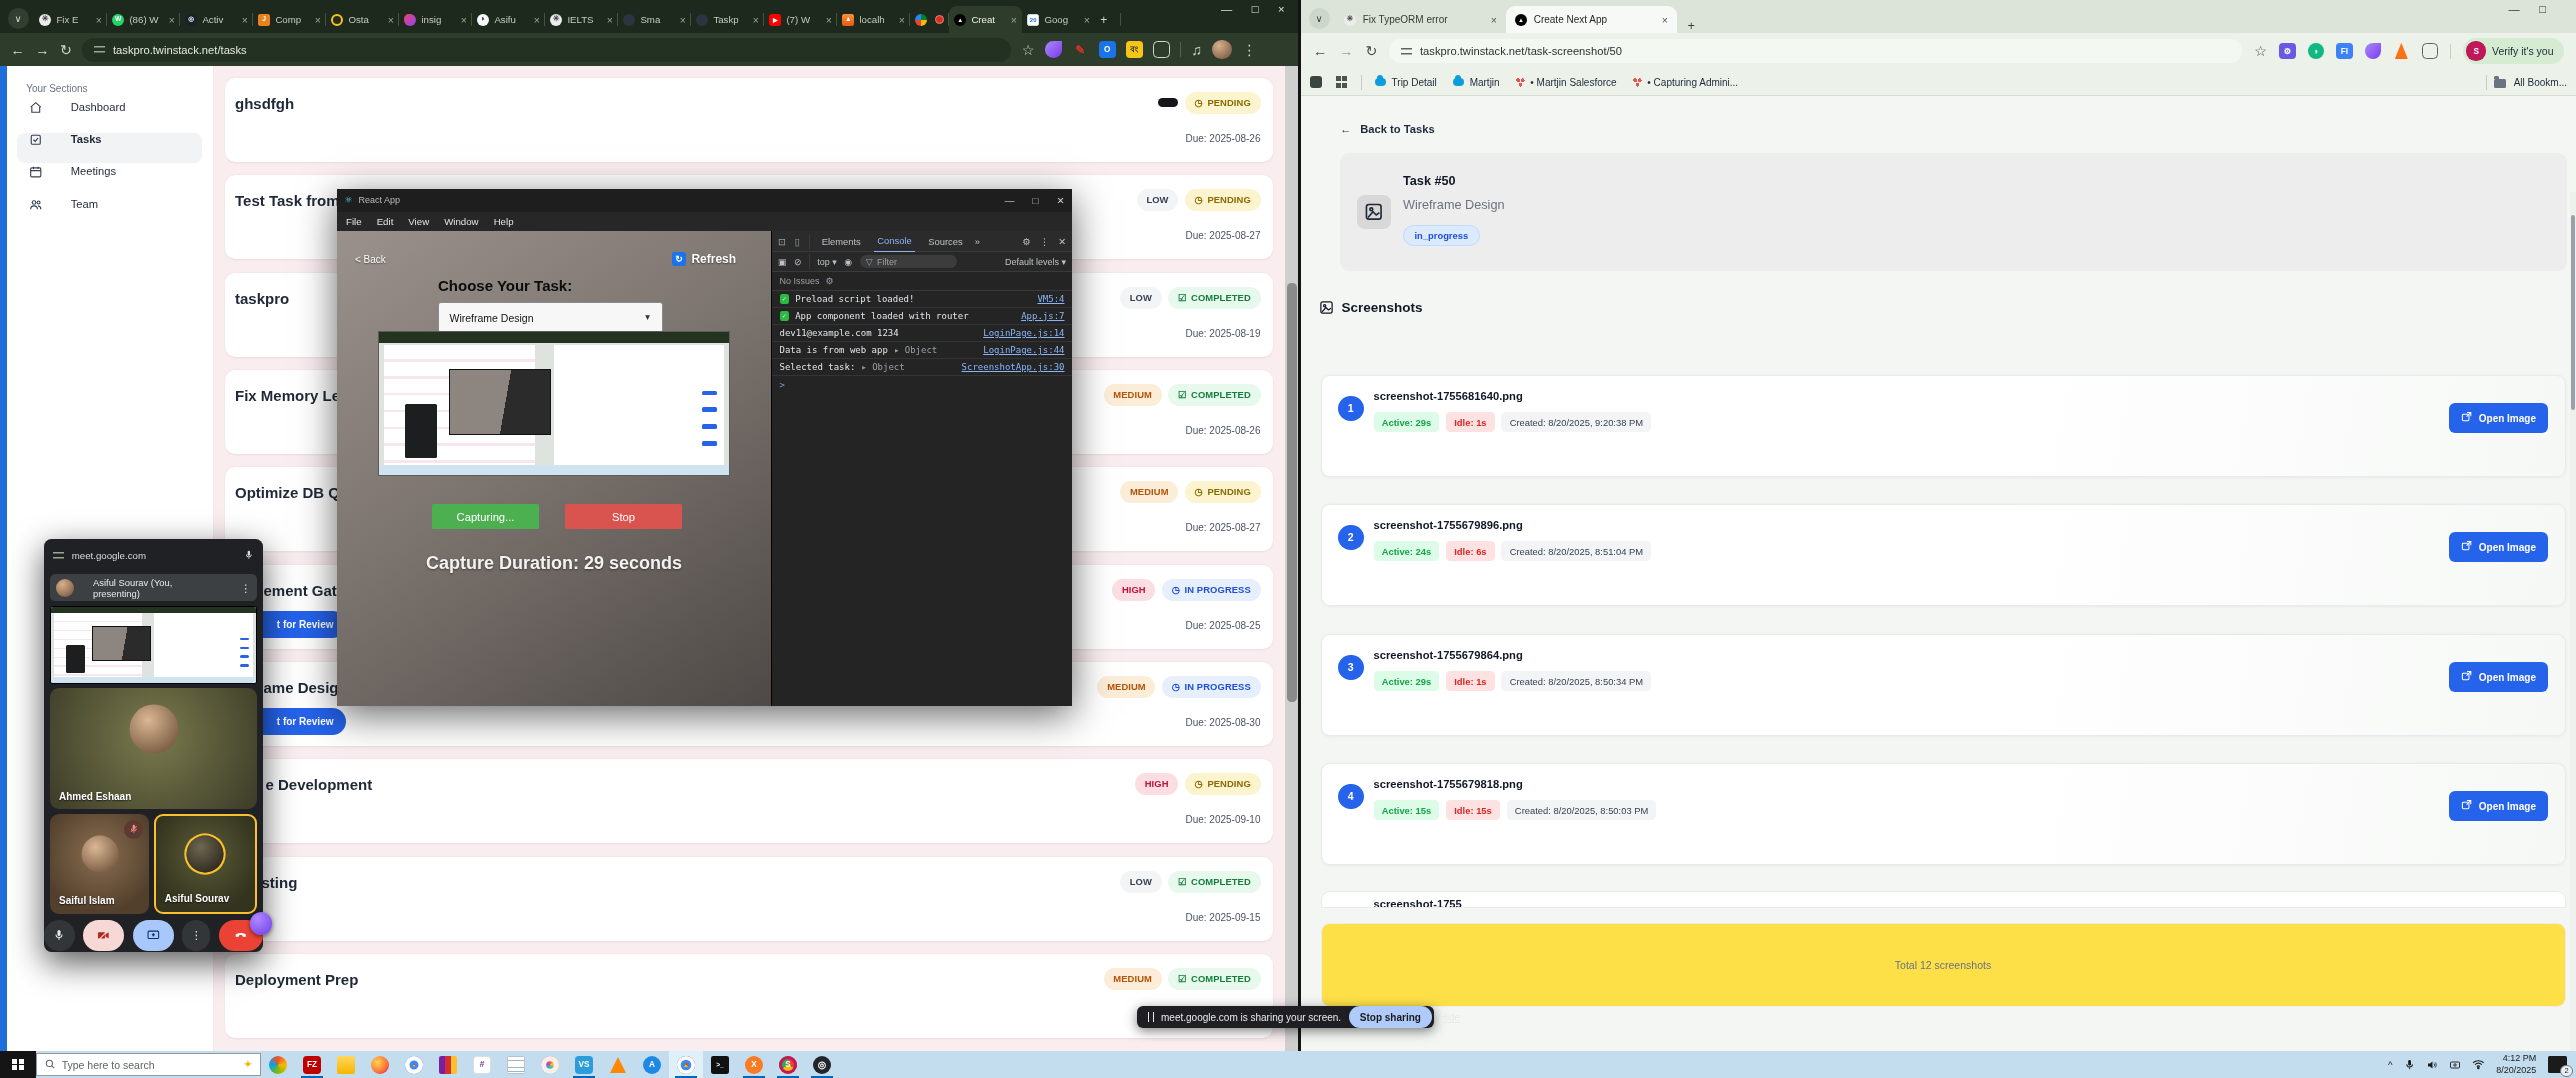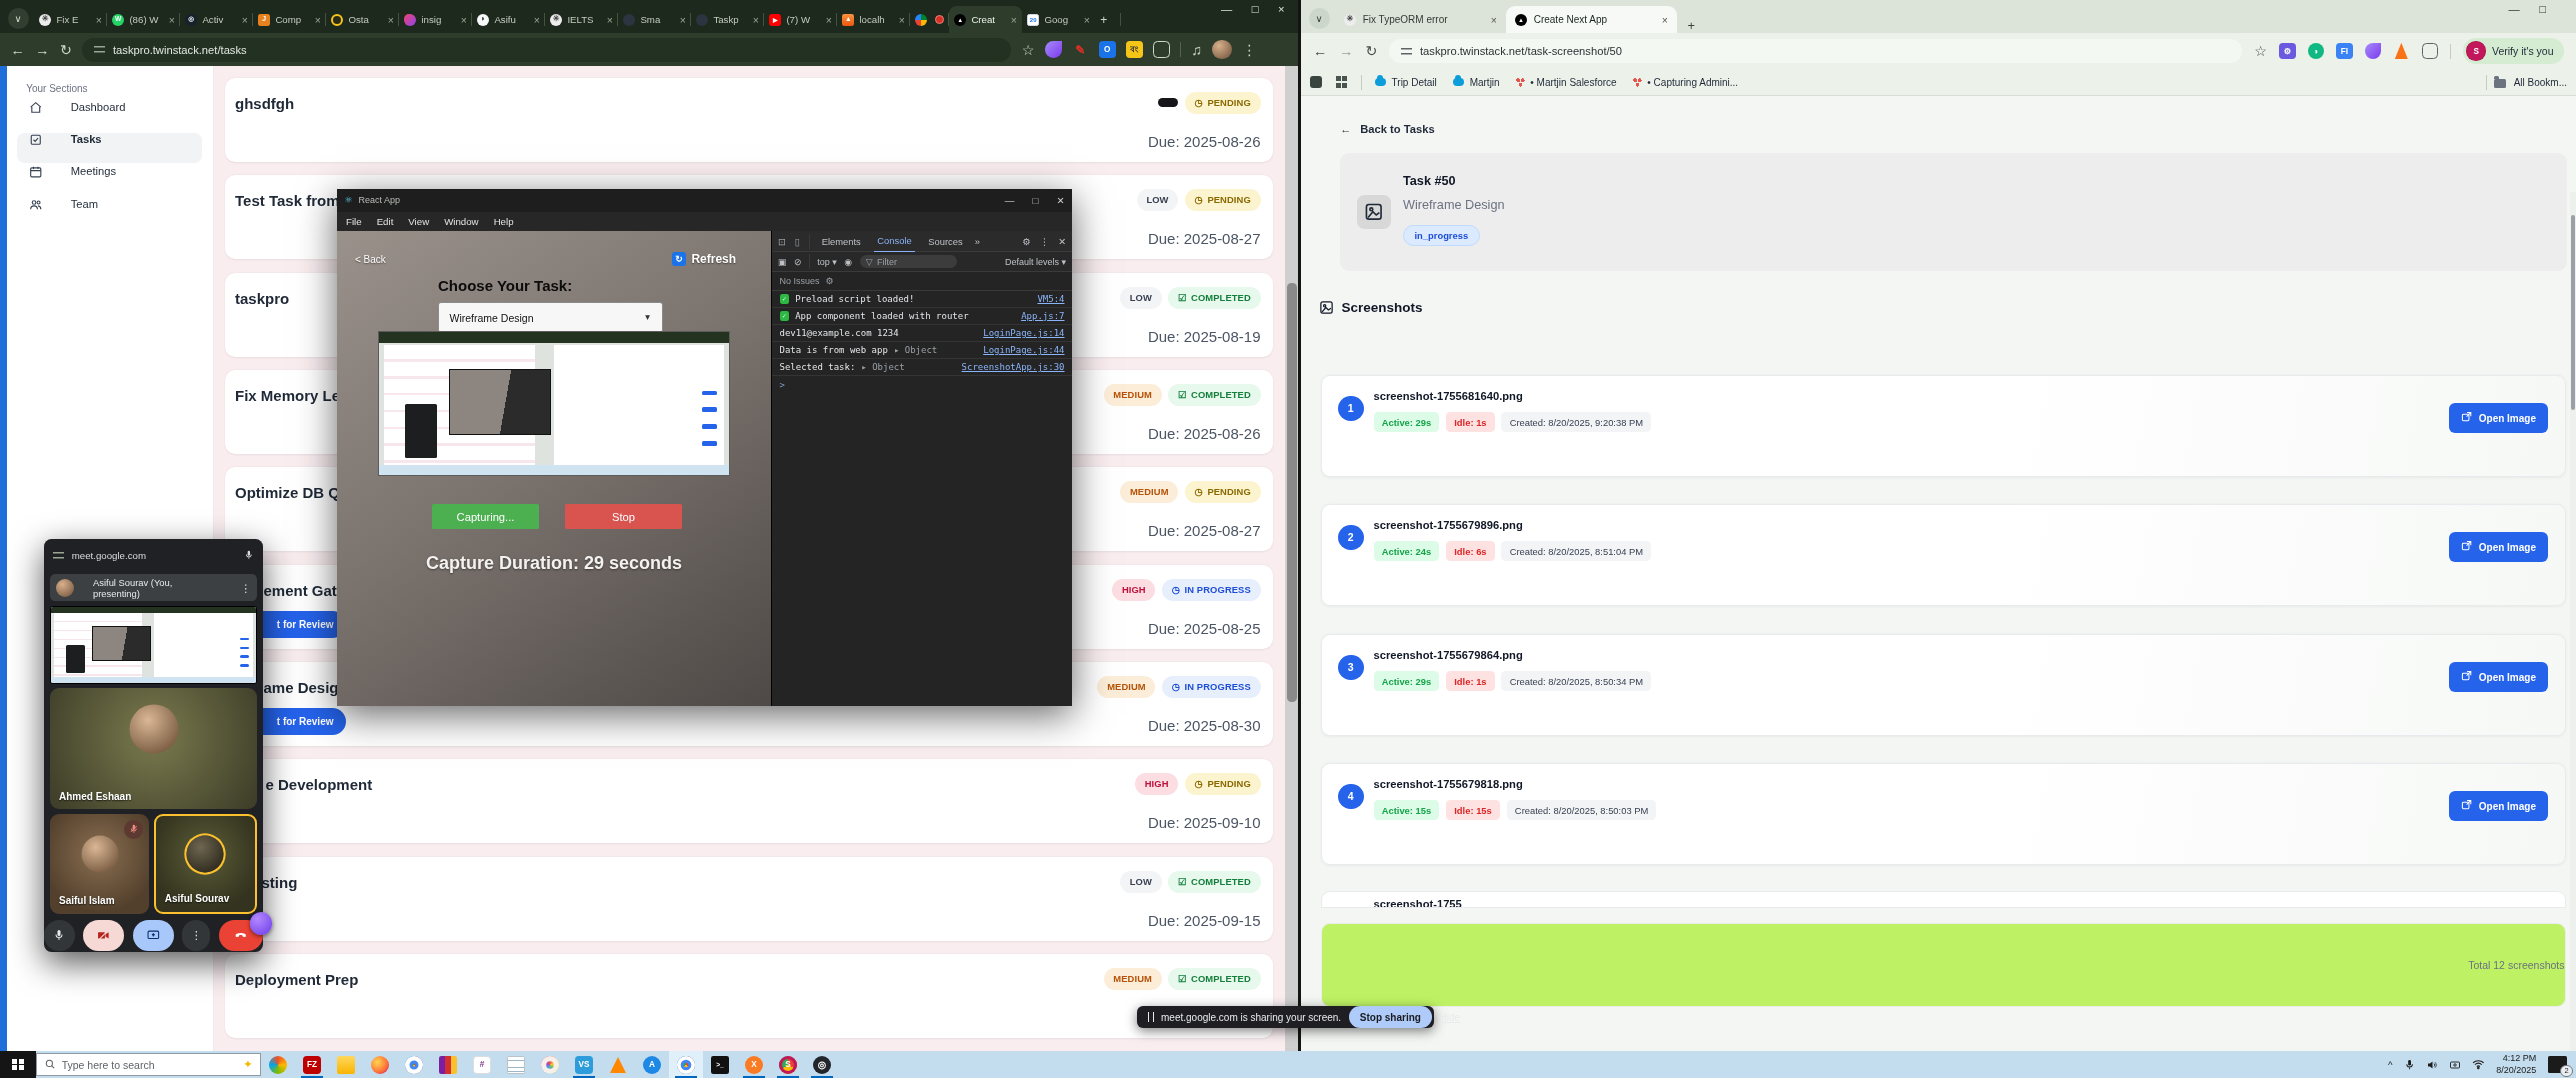--- a/index.html
+++ b/index.html
@@ -60,21 +60,21 @@
   .ttitle{position:absolute;top:16.5px;font-size:15px;font-weight:bold;color:#1f2937;white-space:nowrap}
   .tbadges{position:absolute;right:12px;top:13.5px;display:flex;gap:6.7px;align-items:center}
   .pbadge{height:22px;border-radius:11.2px;padding:0 9.7px;display:flex;align-items:center;font-size:9.4px;font-weight:bold;letter-spacing:0.1px}
   .b-low{background:#f3f4f6;color:#374151}
   .b-med{background:#fcedd8;color:#b45309}
   .b-high{background:#fcdde1;color:#be123c}
   .b-pend{background:#fcf4cf;color:#8a6a00;gap:4.5px}
   .b-prog{background:#e7eefc;color:#1d4ed8;gap:4.5px}
   .b-done{background:#e7f8ec;color:#15803d;gap:4.5px}
   .darkpill{width:20px;height:9px;border-radius:4.5px;background:#15151a}
-  .tdue{position:absolute;right:12px;top:55px;font-size:15px;color:#4b5563}
+  .tdue{position:absolute;right:12px;top:55px;font-size:10px;color:#4b5563}
   .review-btn{position:absolute;left:3px;top:46px;width:118px;height:27px;border-radius:13.5px;background:#2563eb;color:#fff;font-size:10px;font-weight:bold;display:flex;align-items:center;justify-content:flex-end;padding-right:12px}
   .lscroll{position:absolute;right:0;top:0;bottom:0;width:12.7px;background:#cfcfcf}
   .lthumb{position:absolute;left:1.5px;right:1.5px;top:217px;height:419px;border-radius:4.5px;background:#8a8a8a}
 
   
   #right-win{position:absolute;left:1301px;top:0;width:1275px;height:1051px;background:#dce4da}
   .wr-tabs{position:absolute;left:0;top:0;right:0;height:33px;display:flex;align-items:flex-end;padding-left:34px}
   .rtab{height:27px;width:171px;display:flex;align-items:center;gap:6.7px;padding:0 9px;color:#333a35;font-size:10px;border-radius:9px 9px 0 0}
   .rtab.active{background:#f6f9f5;color:#1c2420}
   .wr-bar{position:absolute;left:0;top:33px;right:0;height:36px;background:#ecf1ea;display:flex;align-items:center;padding:0 12px;gap:12px;color:#474f49}
@@ -107,21 +107,21 @@
   .shotcard{position:absolute;left:19.5px;right:10.5px;height:102px;background:linear-gradient(100deg,#ffffff 55%,#f6f8f6);border:0.7px solid #e8eaed;border-radius:9px;box-shadow:0 0.7px 3px rgba(0,0,0,.05)}
   .shot-num{position:absolute;left:16.5px;top:19.5px;width:25.5px;height:25.5px;border-radius:50%;background:#2563eb;color:#fff;font-size:10.5px;font-weight:bold;display:flex;align-items:center;justify-content:center}
   .shot-name{position:absolute;left:52px;top:13.5px;font-size:11.2px;font-weight:bold;color:#111827}
   .shot-badges{position:absolute;left:52px;top:36px;display:flex;gap:6.7px}
   .sbdg{height:20px;border-radius:4.5px;padding:0 8.2px;display:flex;align-items:center;font-size:9.4px;font-weight:bold}
   .sb-act{background:#dcfce7;color:#16a34a}
   .sb-idle{background:#fee2e2;color:#dc2626}
   .sb-crt{background:#f3f4f6;color:#374151;font-weight:normal}
   .openbtn{position:absolute;right:16.5px;top:27px;height:30px;border-radius:6px;background:#2563eb;color:#fff;font-size:10px;font-weight:bold;display:flex;align-items:center;gap:6.7px;padding:0 12px}
   .partialcard{position:absolute;left:19.5px;right:10.5px;top:795px;height:16.5px;background:#fff;border:0.7px solid #e8eaed;border-radius:9px 9px 0 0;overflow:hidden}
-  .footercard{position:absolute;left:19.5px;right:10.5px;top:827px;height:84px;background:#bef264;border:0.7px solid #ececec;border-radius:9px;display:flex;align-items:center;justify-content:flex-end;font-size:10.5px;color:#6b7280}
+  .footercard{position:absolute;left:19.5px;right:10.5px;top:827px;height:84px;background:#fde047;border:0.7px solid #ececec;border-radius:9px;display:flex;align-items:center;justify-content:center;font-size:10.5px;color:#6b7280}
   .rscroll{position:absolute;right:0;top:96px;bottom:0;width:6px;background:#eef0ee}
   .rthumb{position:absolute;left:0.7px;right:0.7px;top:22.5px;height:195px;border-radius:3px;background:#9aa0a6}
 
   
   #react-app{position:absolute;left:337px;top:189px;width:735px;height:517px;box-shadow:0 9px 36px rgba(0,0,0,.6);background:#242424}
   .ra-title{position:absolute;left:0;top:0;right:0;height:22.5px;background:#1e1e1e;display:flex;align-items:center;gap:6px;padding:0 7.5px;color:#b9bdb6;font-size:9px}
   .ra-ctl{margin-left:auto;display:flex;gap:18px;font-size:9.7px;color:#cfcfcf}
   .ra-menu{position:absolute;left:0;top:22.5px;right:0;height:19.5px;background:#272727;display:flex;align-items:center;gap:15px;padding:0 9px;color:#e3e3e3;font-size:9.7px}
   .ra-left{position:absolute;left:0;top:42px;width:434px;bottom:0;background:linear-gradient(145deg,#9a918b,#7c746f 45%,#4e4946)}
   .ra-back{position:absolute;left:18px;top:22.5px;color:#fff;font-size:10px;font-weight:normal;text-shadow:0 0.7px 1.5px rgba(0,0,0,.5)}

